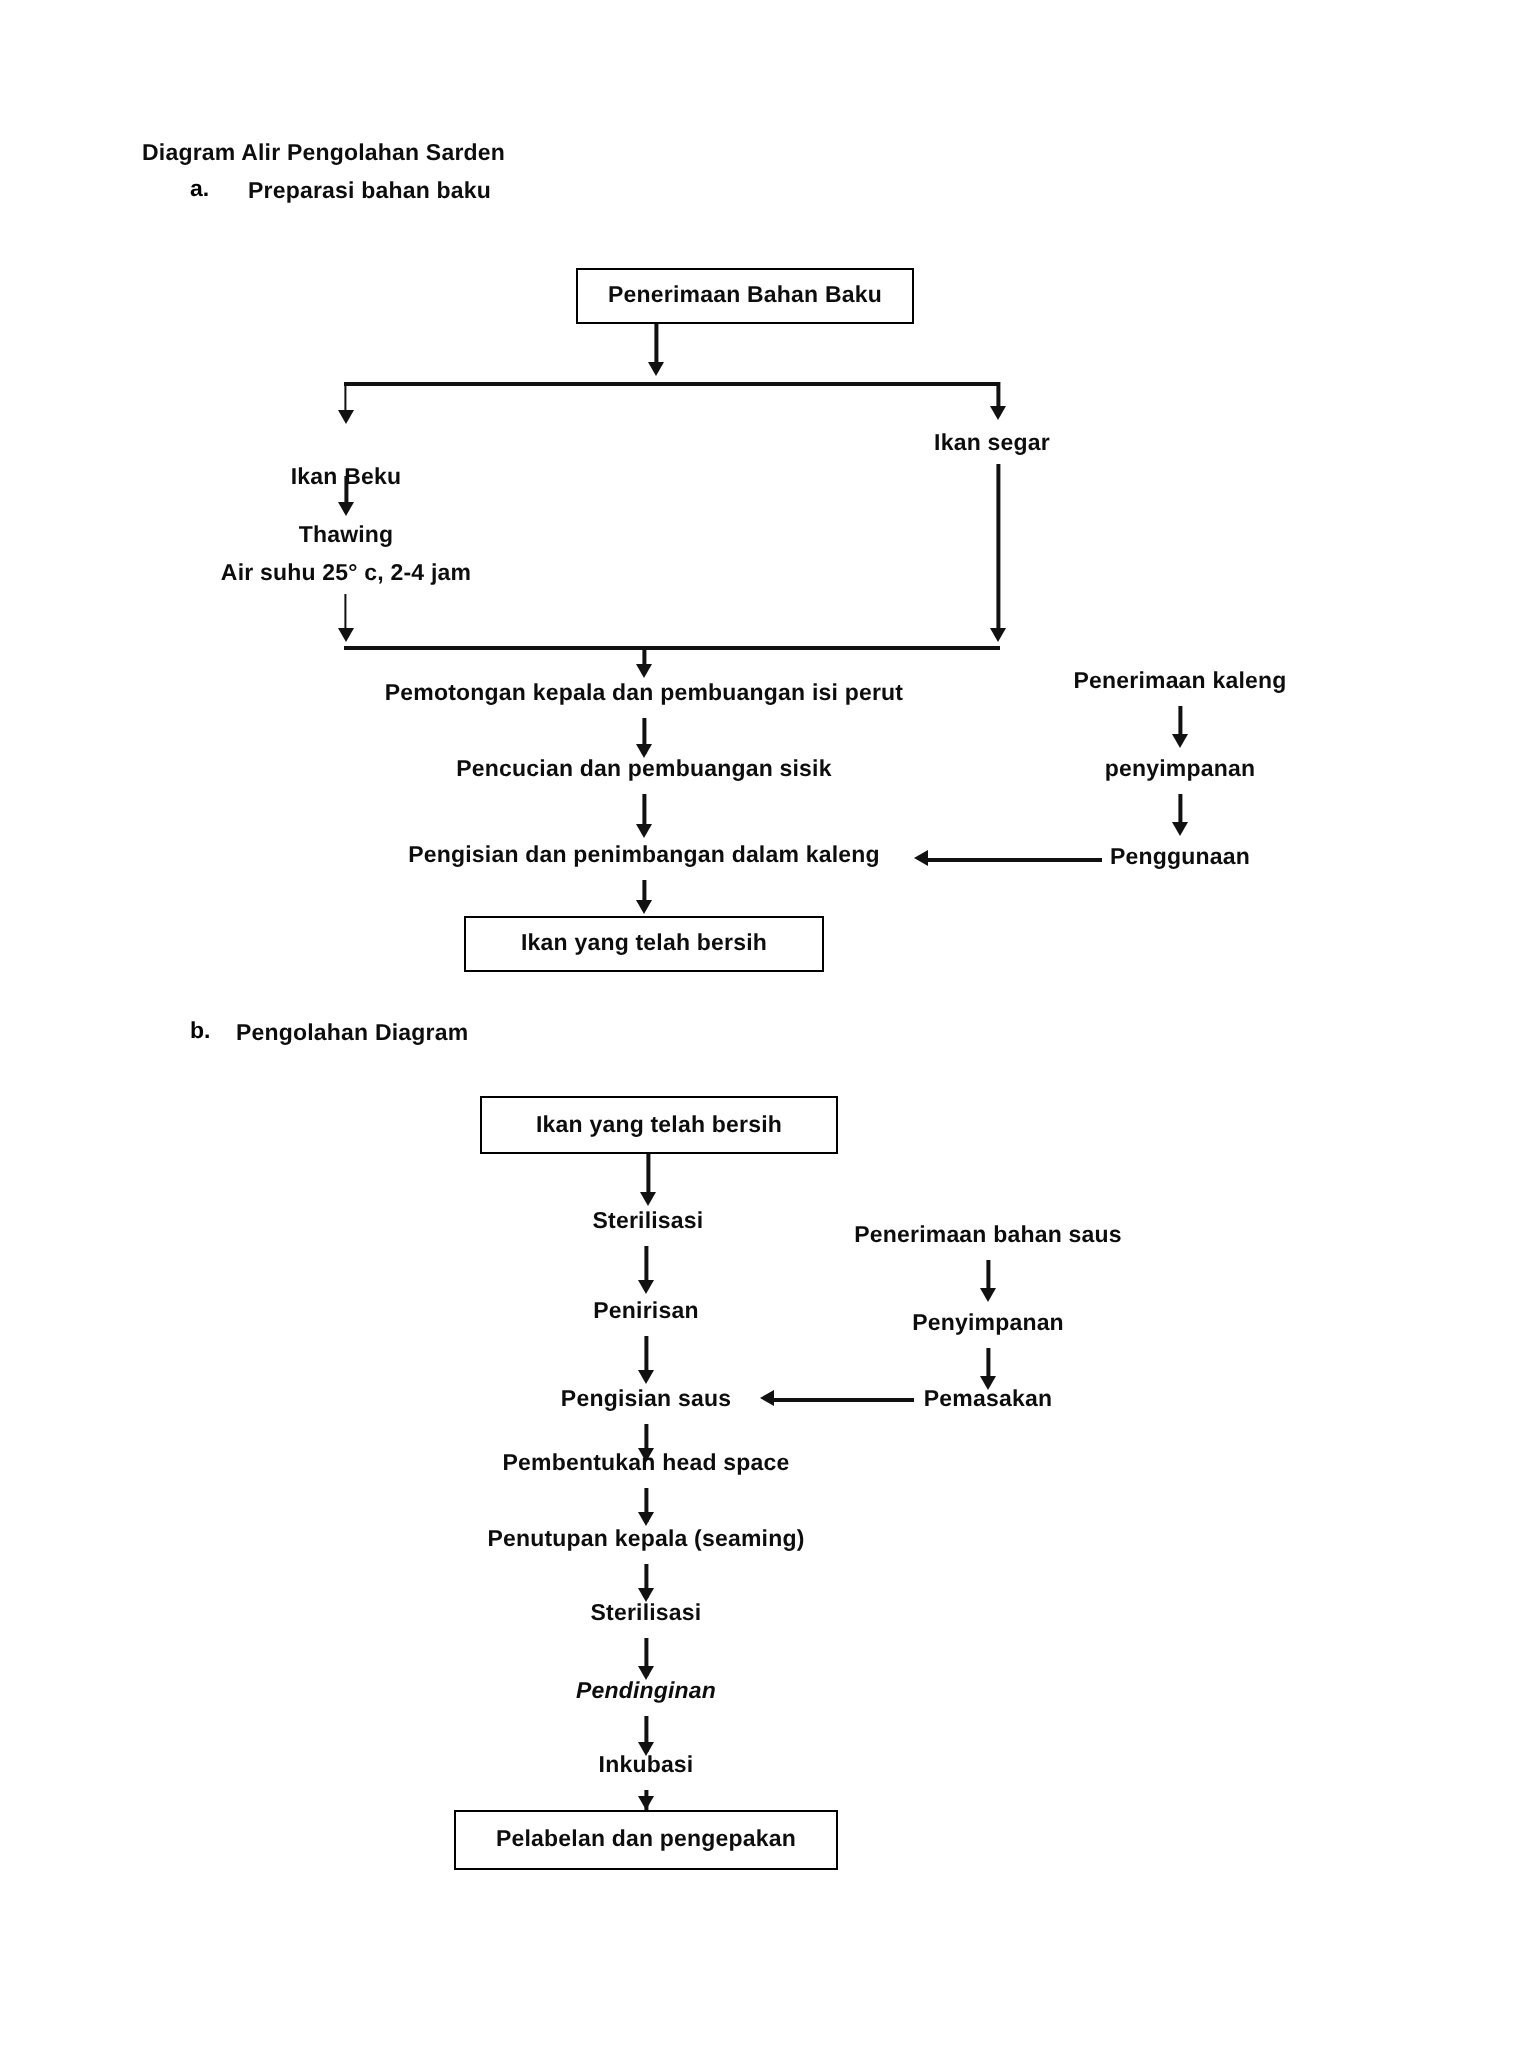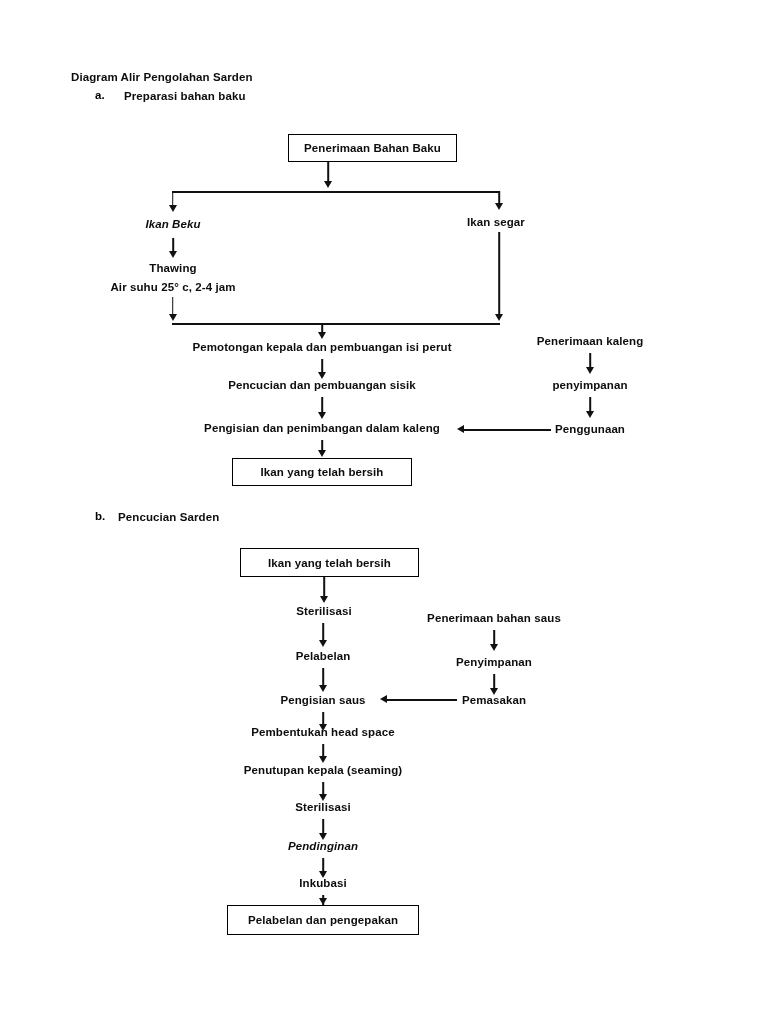--- a/index.html
+++ b/index.html
@@ -106,21 +106,21 @@
   <div class="arrow-down" style="left:328px; top:181px;"></div>
 
   <div class="hline" style="left:172px; top:191px; width:328px;"></div>
 
   <div class="vline" style="left:172.8px; top:191px; height:17px;"></div>
   <div class="arrow-down" style="left:173px; top:205px;"></div>
 
   <div class="vline" style="left:499px; top:191px; height:15px;"></div>
   <div class="arrow-down" style="left:499px; top:203px;"></div>
 
-  <div class="txt center" style="left:173px; top:217px;font-style:italic;">Ikan Beku</div>
+  <div class="txt center" style="left:173px; top:232px;">Ikan Beku</div>
   <div class="txt center" style="left:496px; top:215px;">Ikan segar</div>
 
   <div class="vline" style="left:173px; top:238px; height:16px;"></div>
   <div class="arrow-down" style="left:173px; top:251px;"></div>
 
   <div class="txt center" style="left:173px; top:261px;">Thawing</div>
   <div class="txt center" style="left:173px; top:280px;">Air suhu 25° c, 2-4 jam</div>
 
   <div class="vline" style="left:172.8px; top:297px; height:19px;"></div>
   <div class="arrow-down" style="left:173px; top:314px;"></div>
@@ -157,33 +157,33 @@
   <div class="txt center" style="left:590px; top:378px;">penyimpanan</div>
   <div class="vline" style="left:590px; top:397px; height:18px;"></div>
   <div class="arrow-down" style="left:590px; top:411px;"></div>
 
   <div class="txt center" style="left:590px; top:422px;">Penggunaan</div>
 
   <div class="hline" style="left:464px; top:429px; width:87px;"></div>
   <div class="arrow-left" style="left:457px; top:425px;"></div>
 
   <div class="listmark" style="left:95px; top:510px;">b.</div>
-  <div class="txt heading" style="left:118px; top:510px;">Pencucian Sarden</div>
+  <div class="txt heading" style="left:118px; top:510px;">Pengolahan Diagram</div>
 
   <div class="box" style="left:240px; top:548px; width:179px; height:29px;">Ikan yang telah bersih</div>
 
   <div class="vline" style="left:324px; top:577px; height:23px;"></div>
   <div class="arrow-down" style="left:324px; top:596px;"></div>
 
   <div class="txt center" style="left:324px; top:604px;">Sterilisasi</div>
 
   <div class="vline" style="left:323px; top:623px; height:21px;"></div>
   <div class="arrow-down" style="left:323px; top:640px;"></div>
 
-  <div class="txt center" style="left:323px; top:649px;">Pelabelan</div>
+  <div class="txt center" style="left:323px; top:649px;">Penirisan</div>
 
   <div class="vline" style="left:323px; top:668px; height:21px;"></div>
   <div class="arrow-down" style="left:323px; top:685px;"></div>
 
   <div class="txt center" style="left:323px; top:693px;">Pengisian saus</div>
 
   <div class="vline" style="left:323px; top:712px; height:17px;"></div>
   <div class="arrow-down" style="left:323px; top:724px;"></div>
 
   <div class="txt center" style="left:323px; top:725px;">Pembentukan head space</div>

